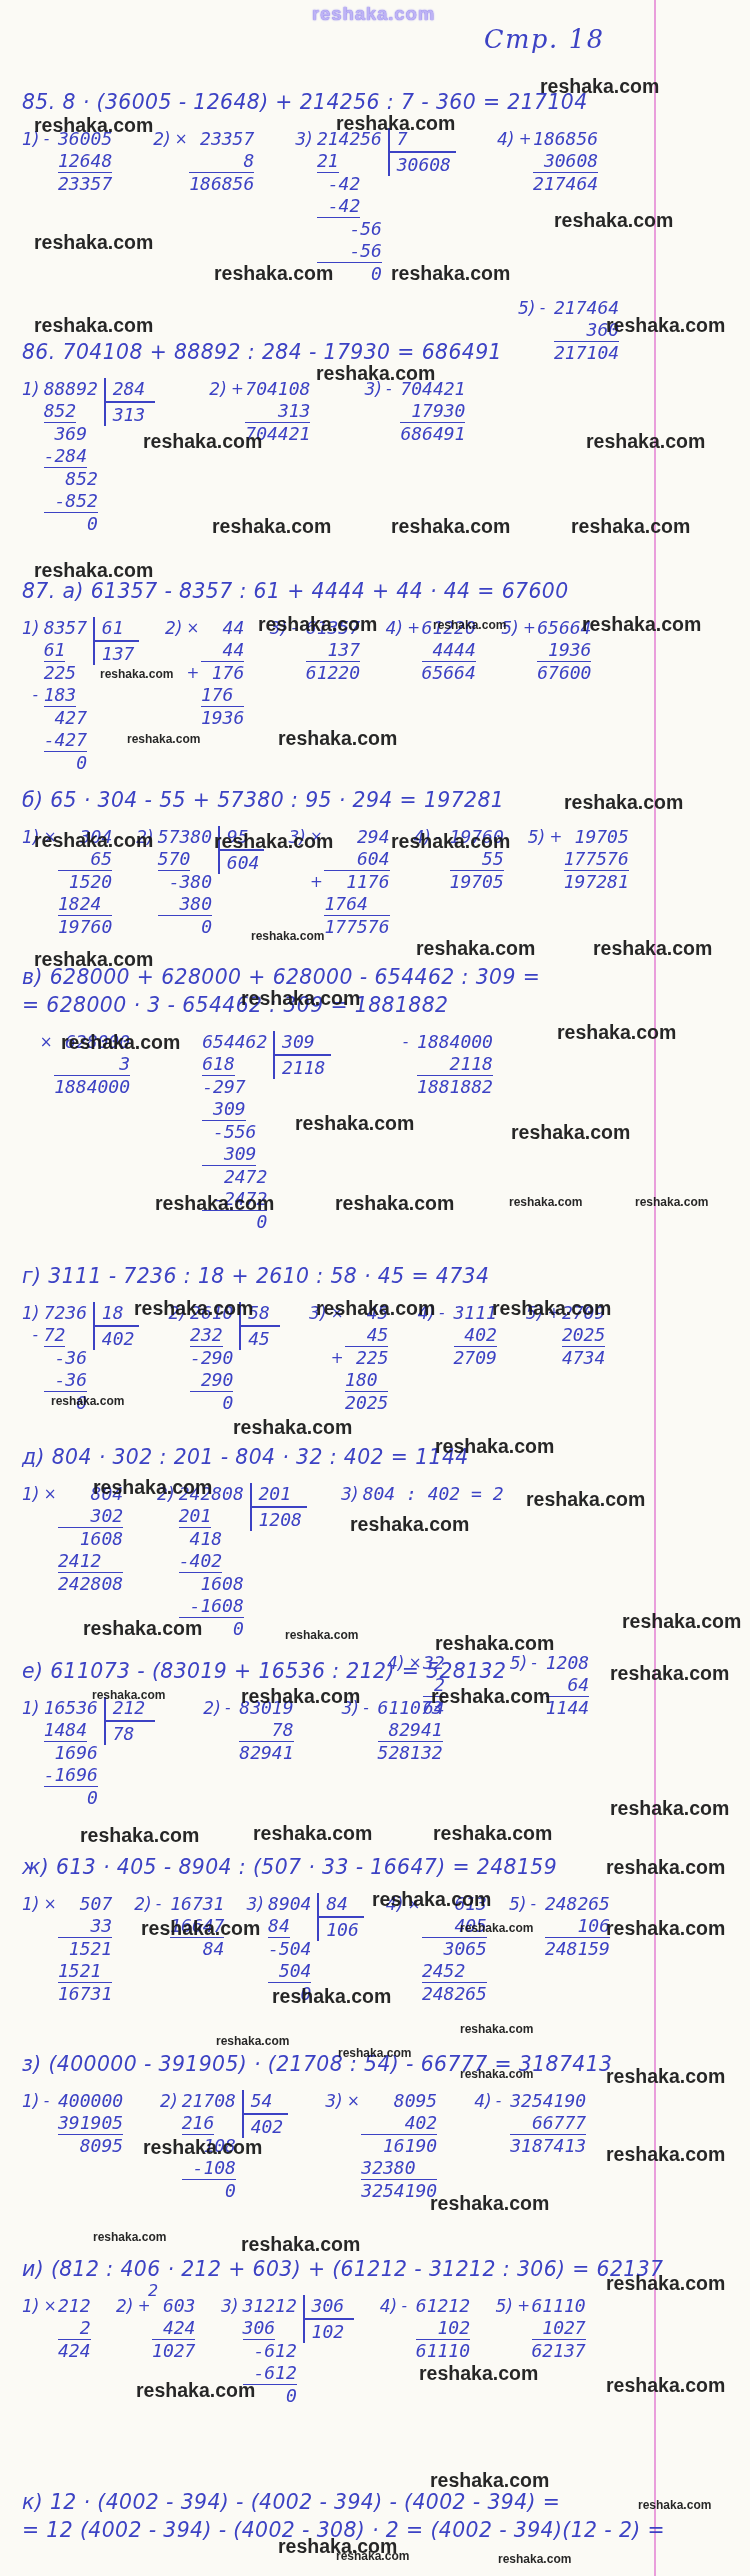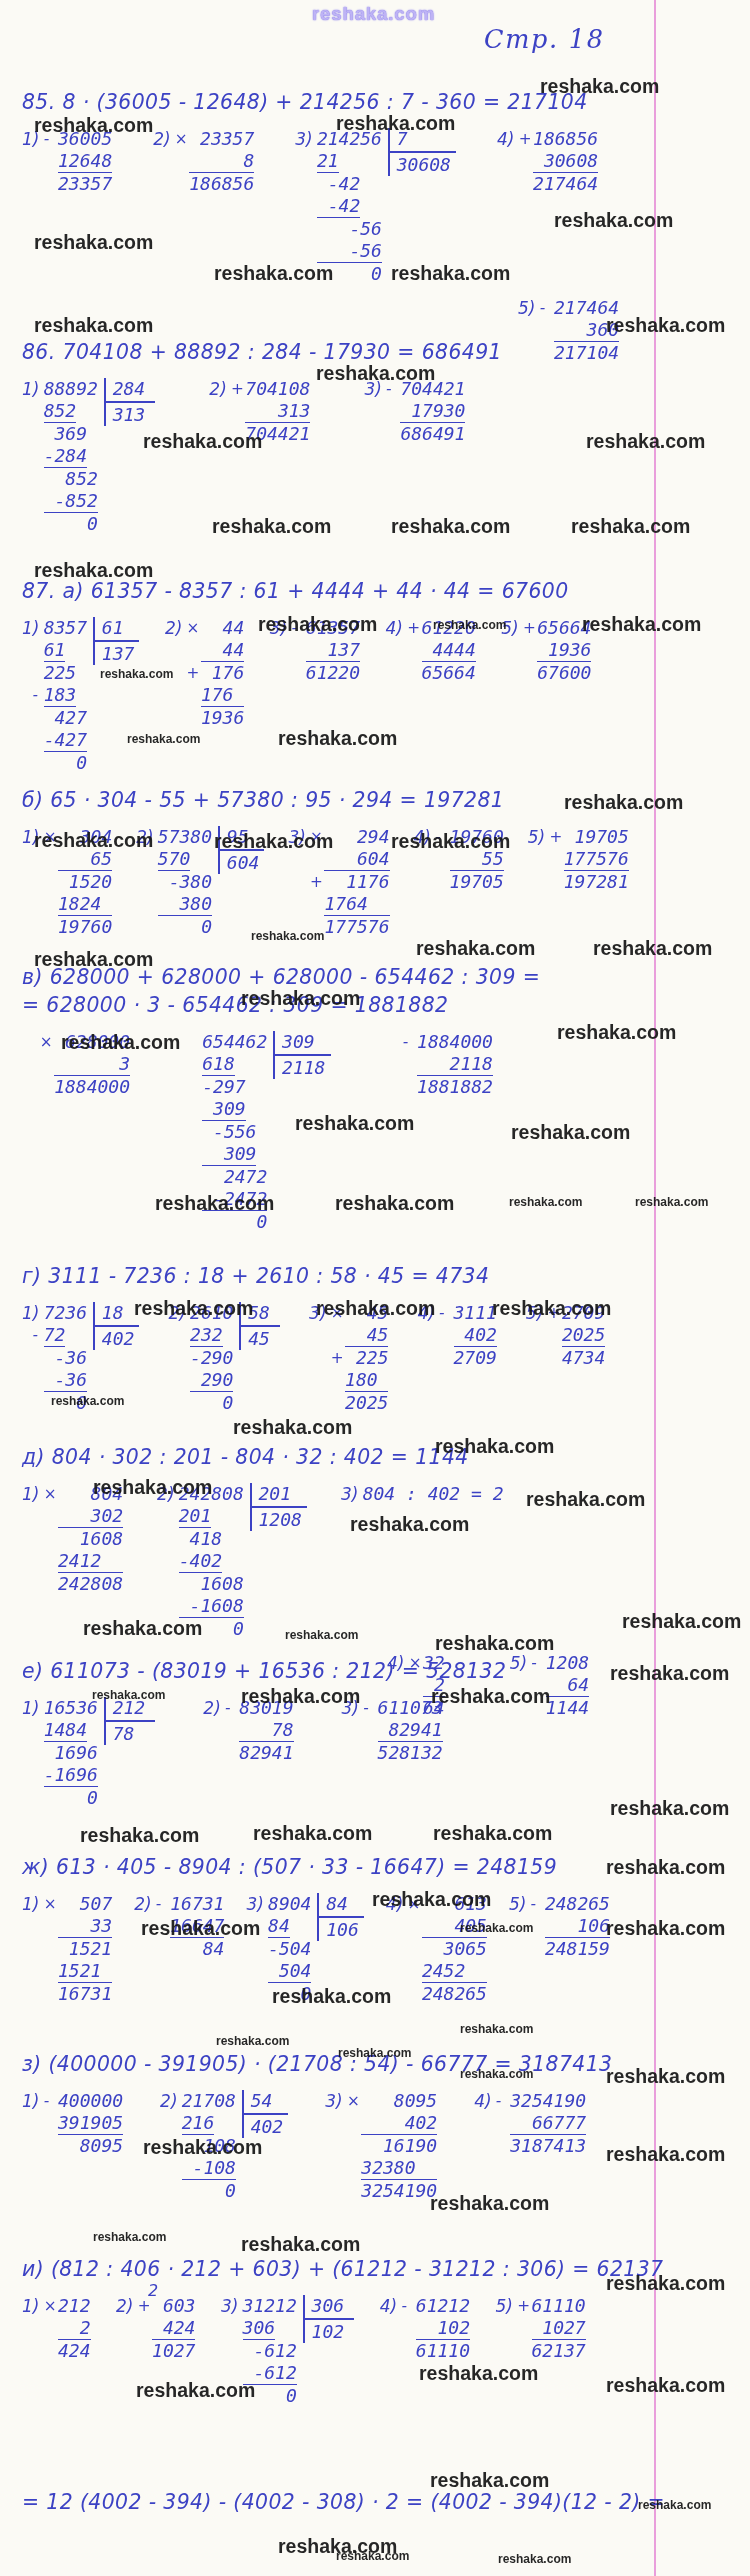--- a/index.html
+++ b/index.html
@@ -1025,20 +1025,21 @@
               </div>
               <div class="crow">
                 <span class="sign"></span>
                 <span class="num">62137</span>
               </div>
             </div>
           </div>
         </div>
       </div>
       <div class="problem" style="top: 2488px;">
+        <div class="eq">к)  12 · (4002 - 394) - (4002 - 394) - (4002 - 394)  =</div>
         <div class="eq">=  12 (4002 - 394) - (4002 - 308) · 2  =  (4002 - 394)(12 - 2)  =</div>
       </div>
     </div>
   <div id="watermarks">
       <span class="wm o" style="left: 312px; top: 3.4px;">reshaka.com</span>
       <span class="wm " style="left: 540px; top: 75px;">reshaka.com</span>
       <span class="wm " style="left: 34px; top: 114px;">reshaka.com</span>
       <span class="wm " style="left: 336px; top: 112px;">reshaka.com</span>
       <span class="wm " style="left: 554px; top: 209px;">reshaka.com</span>
       <span class="wm " style="left: 34px; top: 231px;">reshaka.com</span>

